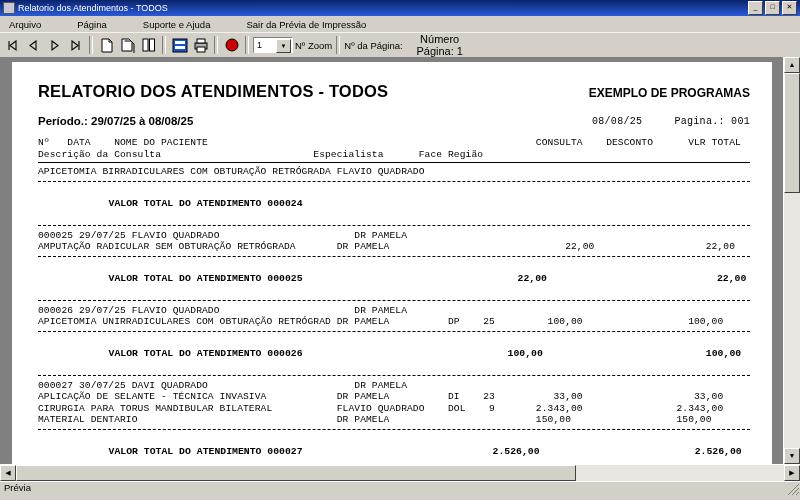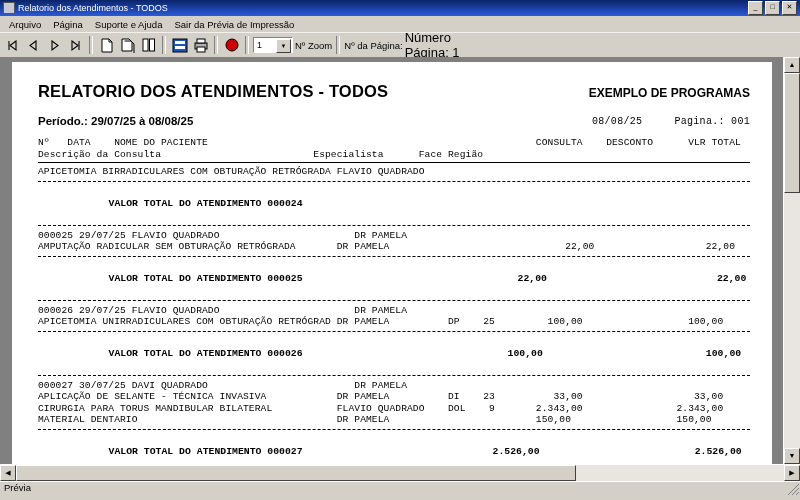--- a/index.html
+++ b/index.html
@@ -61,20 +61,21 @@
   
   .menubar {
     height: 16px;
     background: #d4d0c8;
     display: flex;
     align-items: center;
     font-size: 9.5px;
     color: #000;
     padding-left: 3px;
     flex: 0 0 auto;
+    gap: 24px;
   }
   .menubar .m-item {
     padding: 1px 6px;
     white-space: nowrap;
   }
   
   .toolbar {
     height: 24px;
     background: #d4d0c8;
     border-top: 1px solid #f3f1ee;
@@ -120,22 +121,22 @@
     border-right-color: #404040;
     border-bottom-color: #404040;
     font-size: 6px;
     line-height: 12px;
     text-align: center;
   }
   .tb-label { font-size: 9.5px; color: #000; white-space: nowrap; }
   .tb-input {
     width: 70px; height: 15px;
     background: #d4d0c8;
-    font-size: 13px;
-    display: flex; align-items: center;
+    font-size: 11px;
+    display: flex; align-items: center; text-align: center;
   }
   
   .preview-wrap {
     flex: 1 1 auto;
     background: #808080;
     position: relative;
     overflow: hidden;
     display: flex;
   }
   .page-area {

